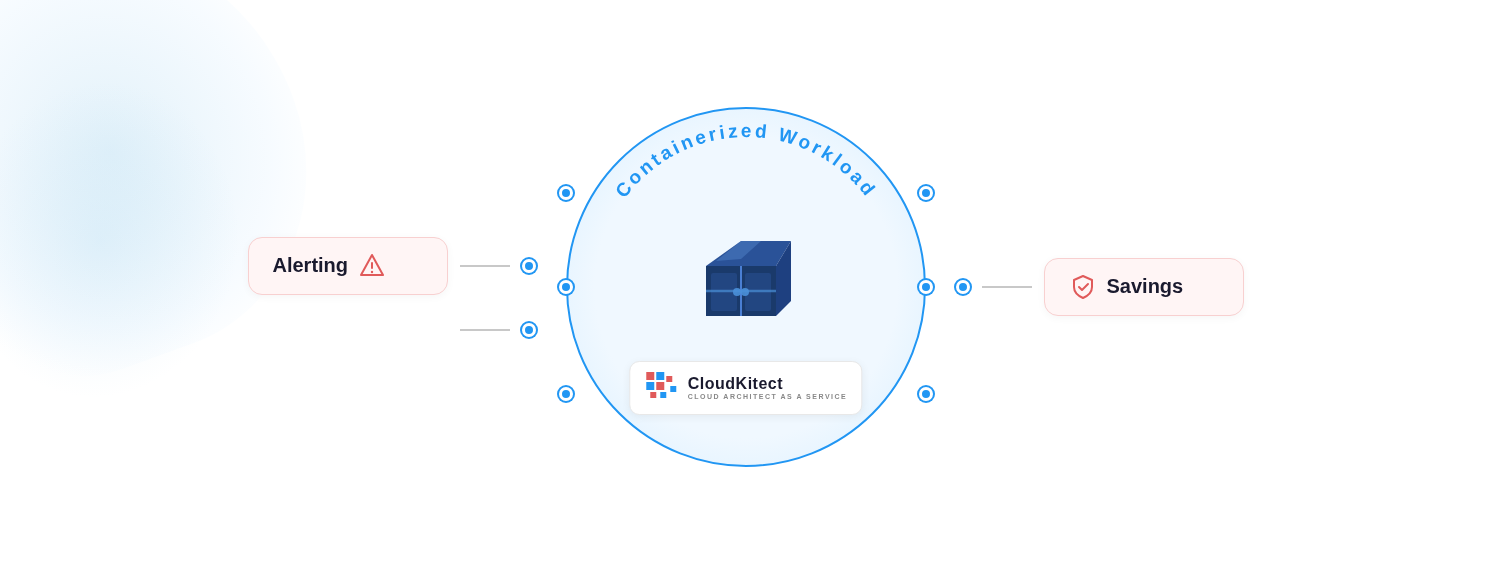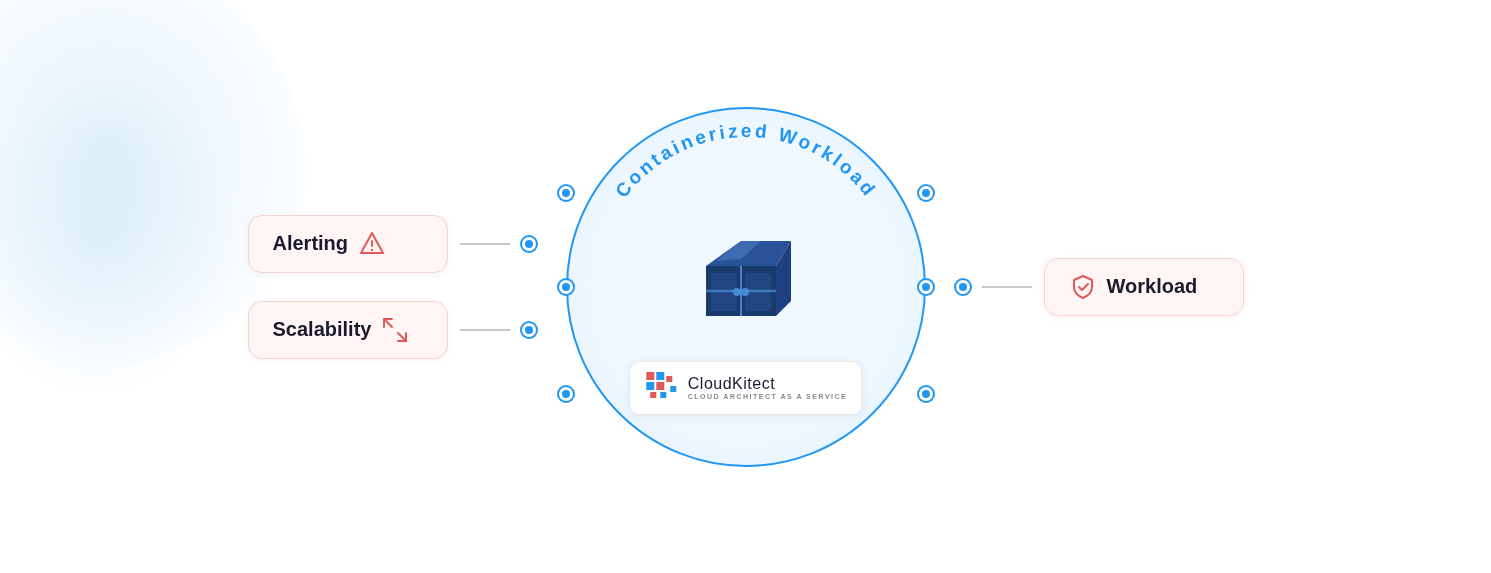--- a/index.html
+++ b/index.html
@@ -173,21 +173,21 @@
       height: 36px;
     }
 
     .ck-logo-text {
       display: flex;
       flex-direction: column;
     }
 
     .ck-name {
       font-size: 16px;
-      font-weight: 400;
+      font-weight: 700;
       color: #1a1a2e;
       letter-spacing: 0.5px;
     }
 
     .ck-subtitle {
       font-size: 7px;
       color: #888;
       letter-spacing: 1.5px;
       font-weight: 600;
     }
@@ -227,31 +227,20 @@
             <circle cx="13" cy="19" r="1.2" fill="#e05a5a"></circle>
           </svg>
         </div>
       </div>
       <div class="connector"></div>
       <div class="ring-dot"></div>
     </div>
 
 
     <div class="feature-row">
-      <div class="feature-card">
-        <span class="feature-card-label">Scalability</span>
-        <div class="feature-icon">
-          <svg width="26" height="26" viewBox="0 0 26 26" fill="none">
-            <polyline points="2,10 2,2 10,2" stroke="#e05a5a" stroke-width="2" stroke-linecap="round" stroke-linejoin="round" fill="none"></polyline>
-            <polyline points="16,24 24,24 24,16" stroke="#e05a5a" stroke-width="2" stroke-linecap="round" stroke-linejoin="round" fill="none"></polyline>
-            <line x1="2" y1="2" x2="10" y2="10" stroke="#e05a5a" stroke-width="2" stroke-linecap="round"></line>
-            <line x1="16" y1="16" x2="24" y2="24" stroke="#e05a5a" stroke-width="2" stroke-linecap="round"></line>
-          </svg>
-        </div>
-      </div>
       <div class="connector"></div>
       <div class="ring-dot"></div>
     </div>
 
   </div>
 
   <div class="center-circle">
     <div class="circle-ring"></div>
 
     <svg class="curved-text-svg" viewBox="0 0 360 360">
@@ -328,21 +317,21 @@
     <div class="feature-row right">
       <div class="ring-dot"></div>
       <div class="connector"></div>
       <div class="feature-card">
         <div class="feature-icon">
           <svg width="26" height="26" viewBox="0 0 26 26" fill="none">
             <path d="M13,2 L22,6 L22,13 C22,18 17.5,22 13,24 C8.5,22 4,18 4,13 L4,6 Z" stroke="#e05a5a" stroke-width="2" fill="none" stroke-linejoin="round"></path>
             <polyline points="9,13 12,16 18,10" stroke="#e05a5a" stroke-width="2" stroke-linecap="round" stroke-linejoin="round"></polyline>
           </svg>
         </div>
-        <span class="feature-card-label">Workload</span>
+        <span class="feature-card-label">Savings</span>
       </div>
     </div>
 
 
 
   </div>
 
 </div>
 
 </body></html>

